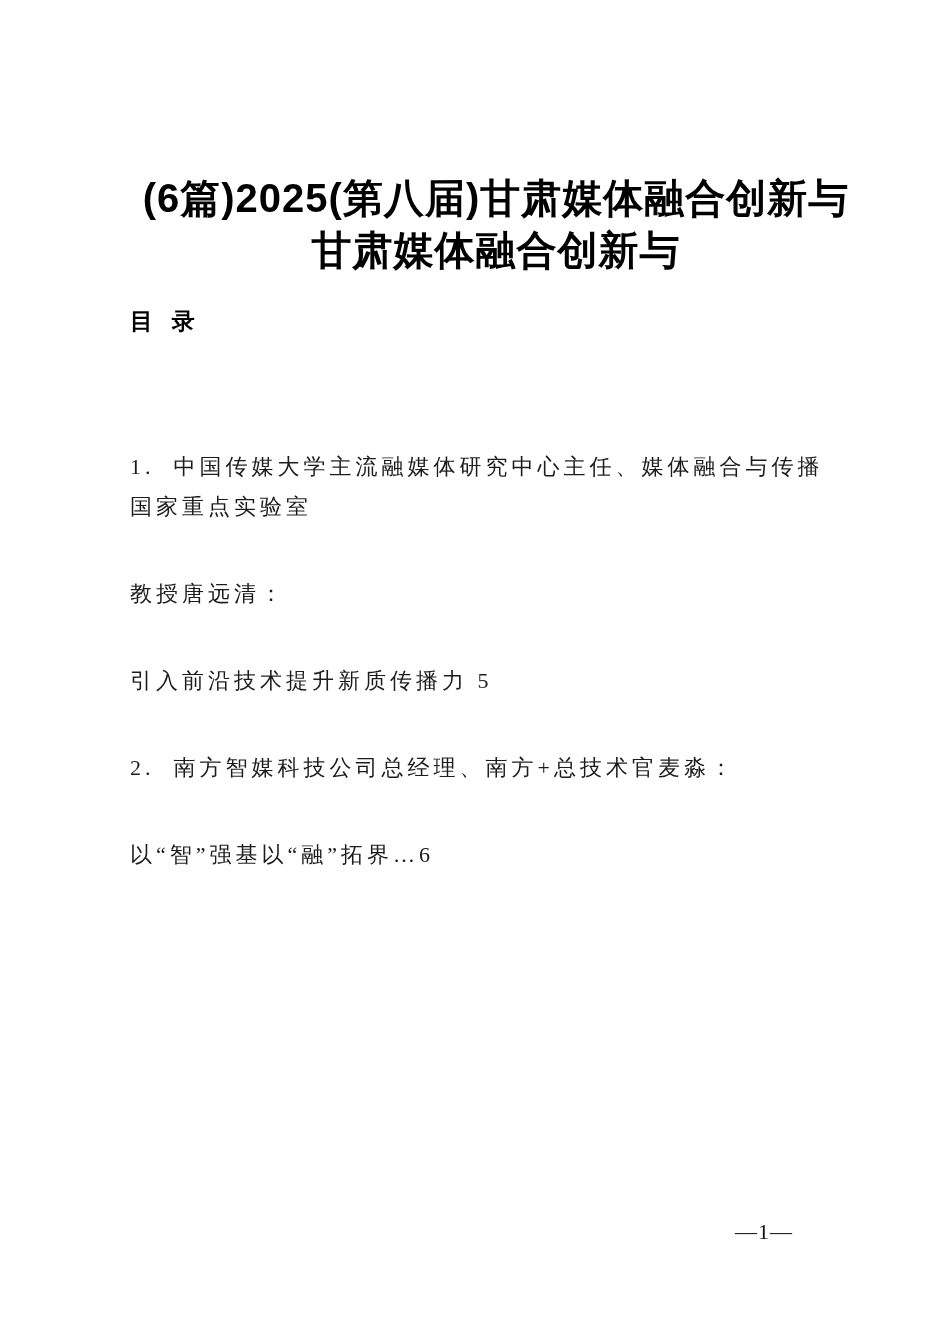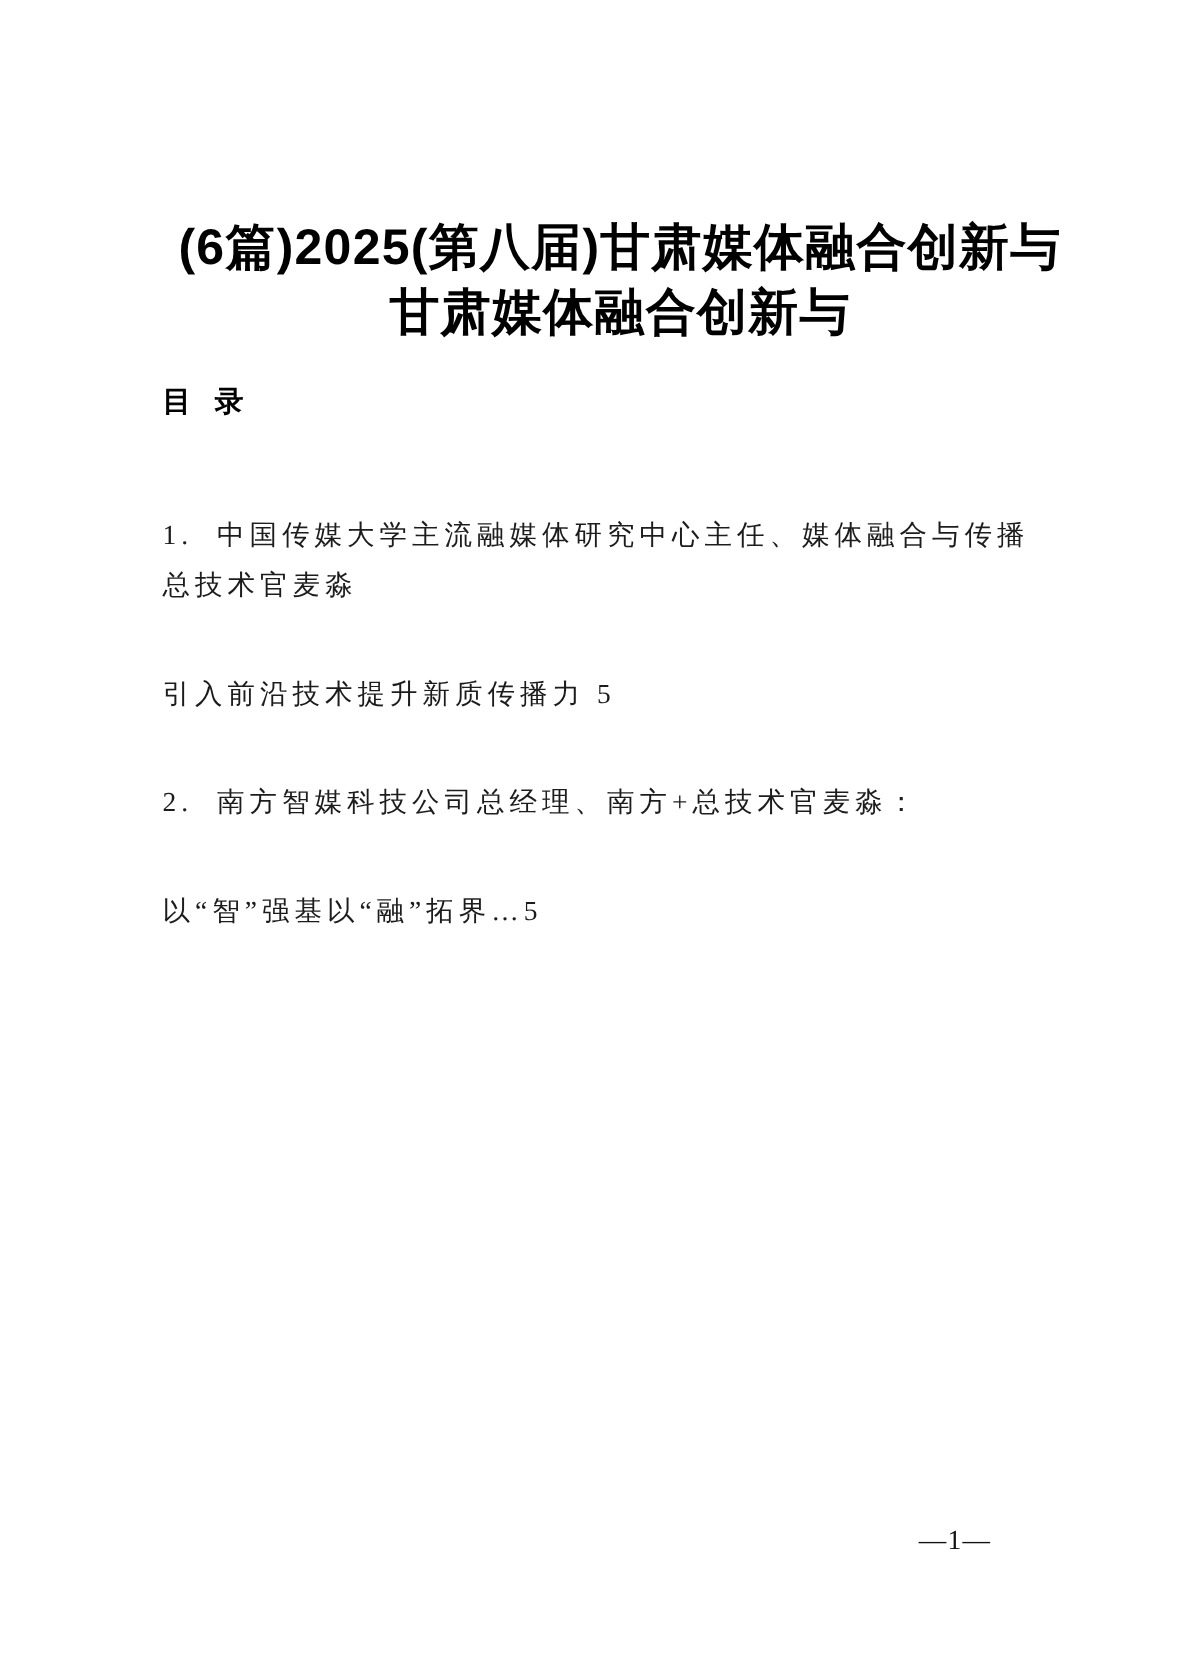--- a/index.html
+++ b/index.html
@@ -38,21 +38,21 @@
     font-weight: bold;
     font-size: 23px;
     line-height: 30px;
     letter-spacing: 2px;
     text-align: left;
     white-space: pre-wrap;
     color: #000000;
   }
 
   .toc {
-    margin-top: 72px;
+    margin-top: 111px;
     font-size: 22px;
   }
 
   .toc-line {
     margin: 0;
     line-height: 40px;
     letter-spacing: 4px;
     white-space: pre-wrap;
     font-weight: normal;
   }
@@ -78,27 +78,28 @@
     <span class="title-line">(6篇)2025(第八届)甘肃媒体融合创新与</span>
     <span class="title-line">甘肃媒体融合创新与</span>
   </h1>
 
   <h2 class="toc-heading">目  录</h2>
 
   <div class="toc">
 
     <div class="toc-entry">
       <p class="toc-line">1.  中国传媒大学主流融媒体研究中心主任、媒体融合与传播</p>
-      <p class="toc-line">总技术官麦淼</p>
+      <p class="toc-line">国家重点实验室</p>
+      <p class="toc-line gap-before">教授唐远清：</p>
       <p class="toc-line gap-before">引入前沿技术提升新质传播力 5</p>
     </div>
 
     <div class="toc-entry">
       <p class="toc-line gap-before">2.  南方智媒科技公司总经理、南方+总技术官麦淼：</p>
-      <p class="toc-line gap-before">以“智”强基以“融”拓界…5</p>
+      <p class="toc-line gap-before">以“智”强基以“融”拓界…6</p>
     </div>
 
 
   </div>
 
   <div class="page-number">—1—</div>
 
 </div>
 
 </body></html>

